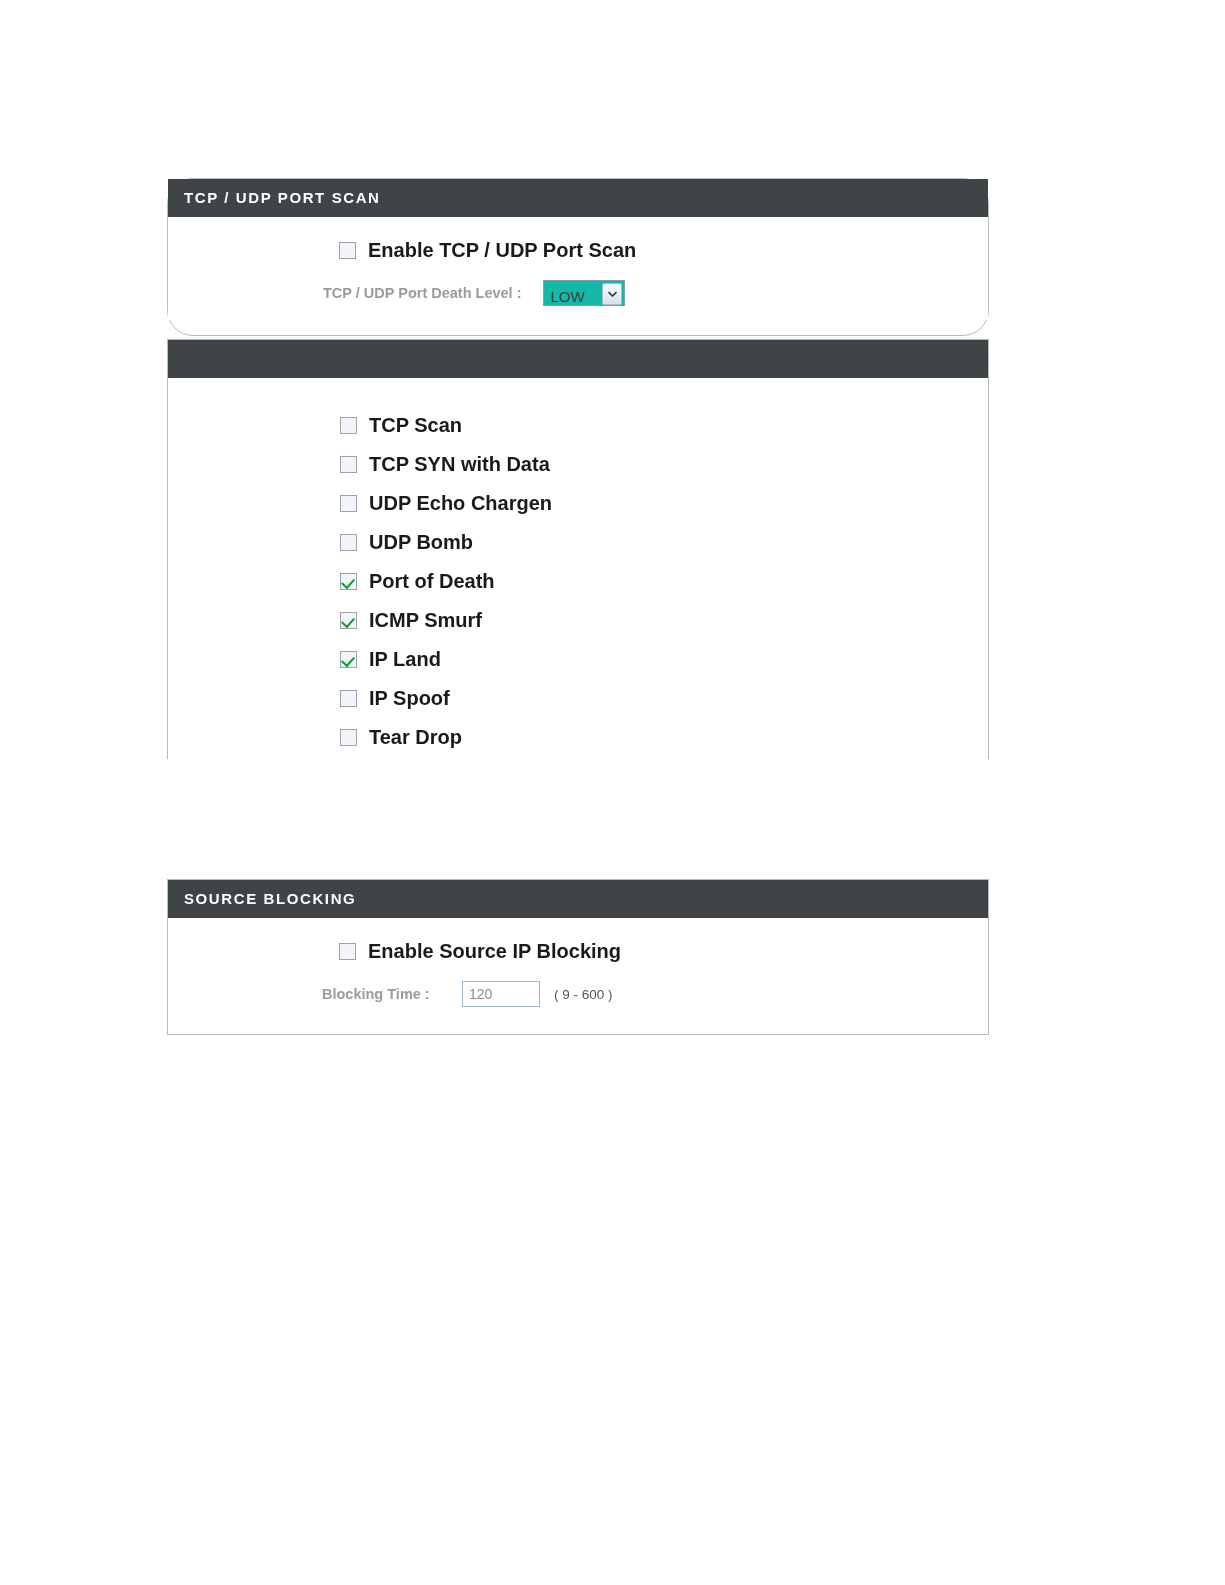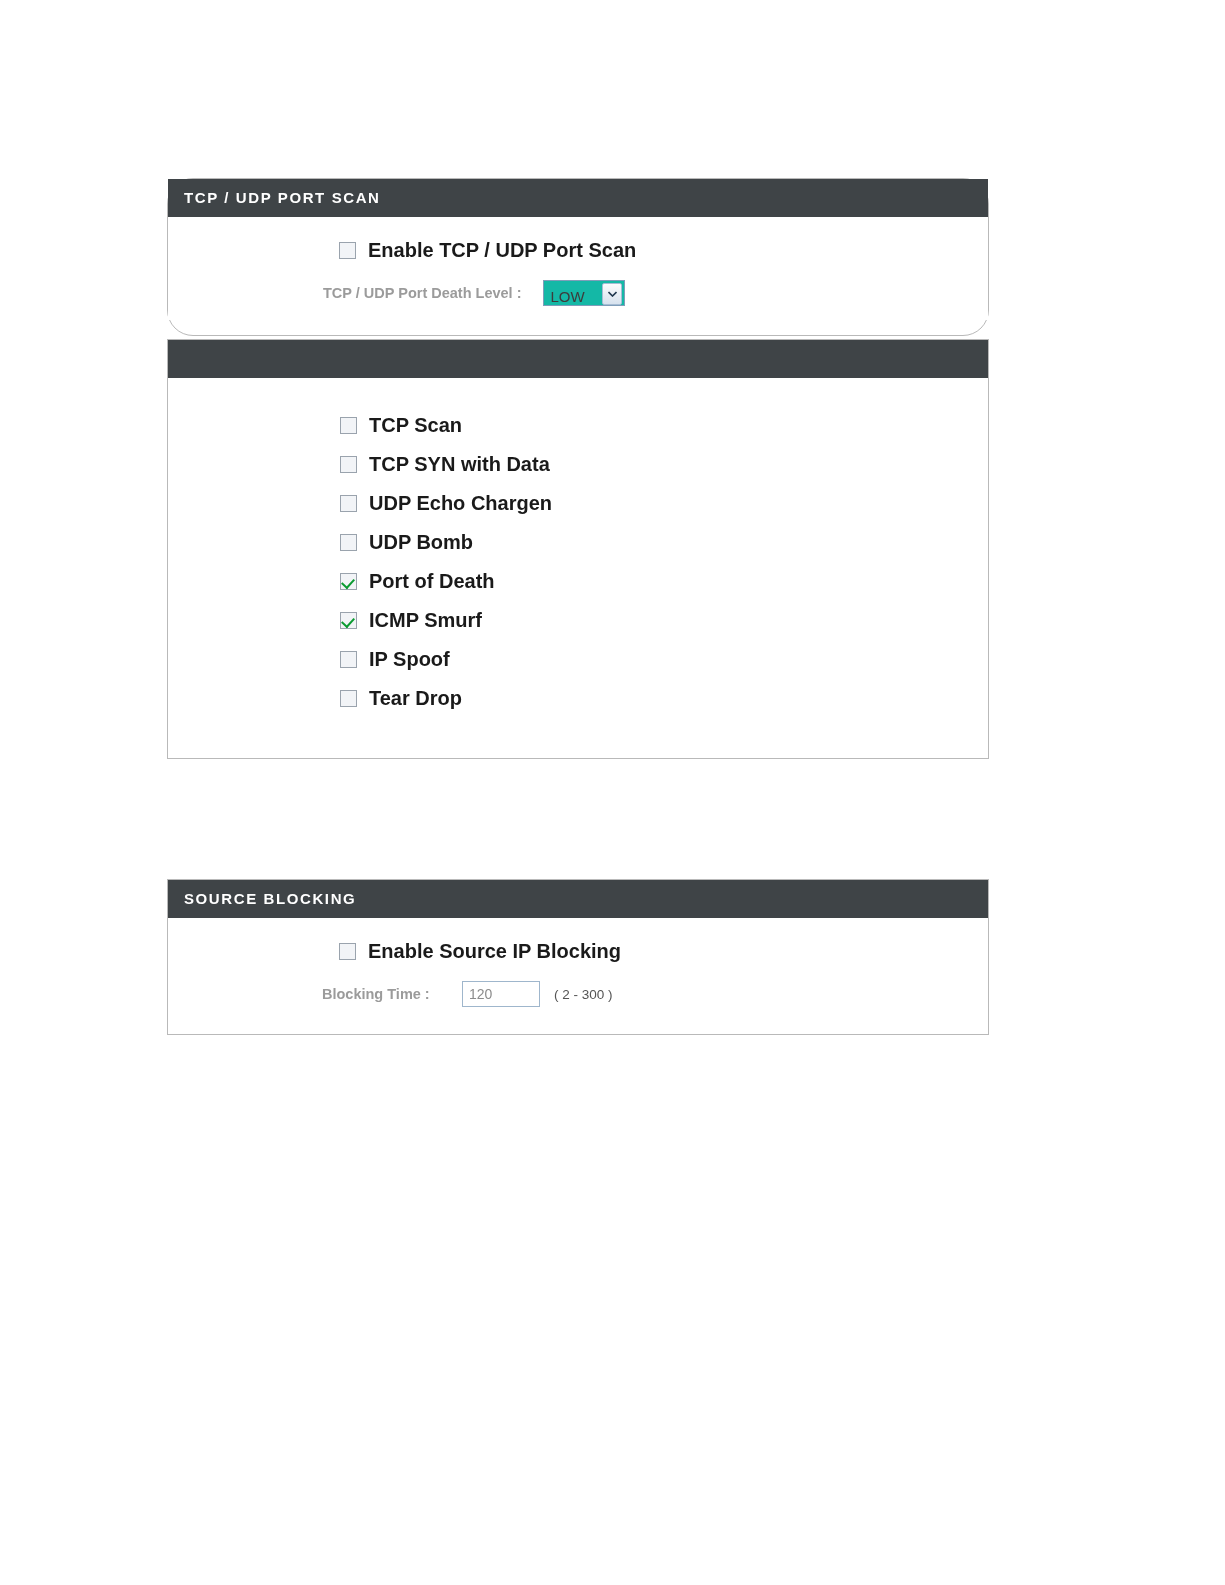--- a/index.html
+++ b/index.html
@@ -266,20 +266,24 @@
       <div class="row attack-row">
         <span class="cb checked"></span>
         <span class="cb-label">Port of Death</span>
       </div>
 
       <div class="row attack-row">
         <span class="cb checked"></span>
         <span class="cb-label">ICMP Smurf</span>
       </div>
 
+      <div class="row attack-row">
+        <span class="cb checked"></span>
+        <span class="cb-label">IP Land</span>
+      </div>
 
       <div class="row attack-row">
         <span class="cb"></span>
         <span class="cb-label">IP Spoof</span>
       </div>
 
       <div class="row attack-row">
         <span class="cb"></span>
         <span class="cb-label">Tear Drop</span>
       </div>
@@ -292,19 +296,19 @@
     <div class="panel-body">
 
       <div class="row row-enable-block">
         <span class="cb"></span>
         <span class="cb-label">Enable Source IP Blocking</span>
       </div>
 
       <div class="row row-blocking-time">
         <span class="dim-label">Blocking Time :</span>
         <input class="text-input" type="text" value="120" style="">
-        <span class="hint">( 2 - 300 )</span>
+        <span class="hint">( 9 - 600 )</span>
       </div>
 
     </div>
   </div>
 
 </div>
 
 </body></html>

